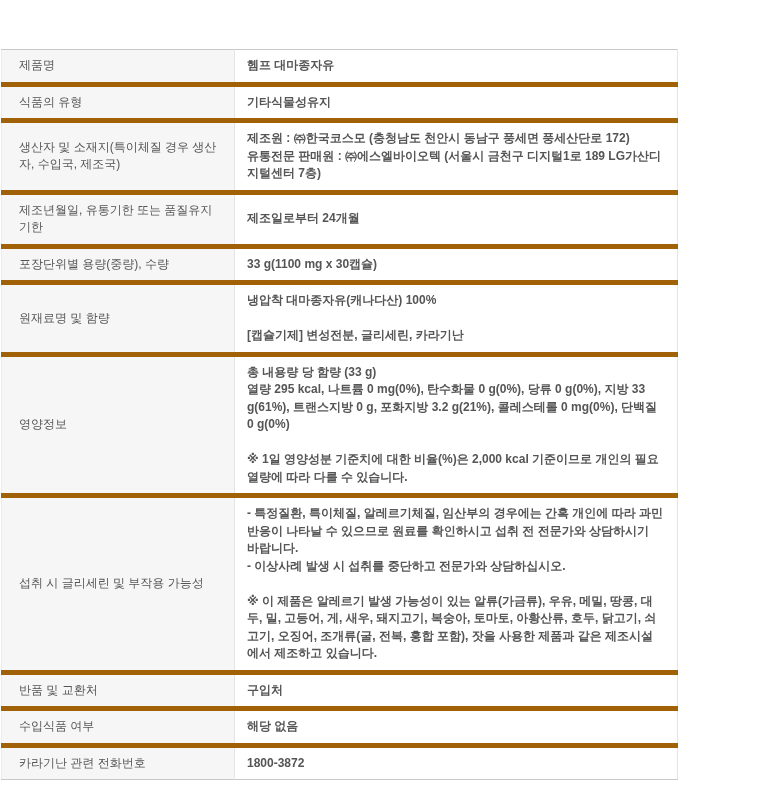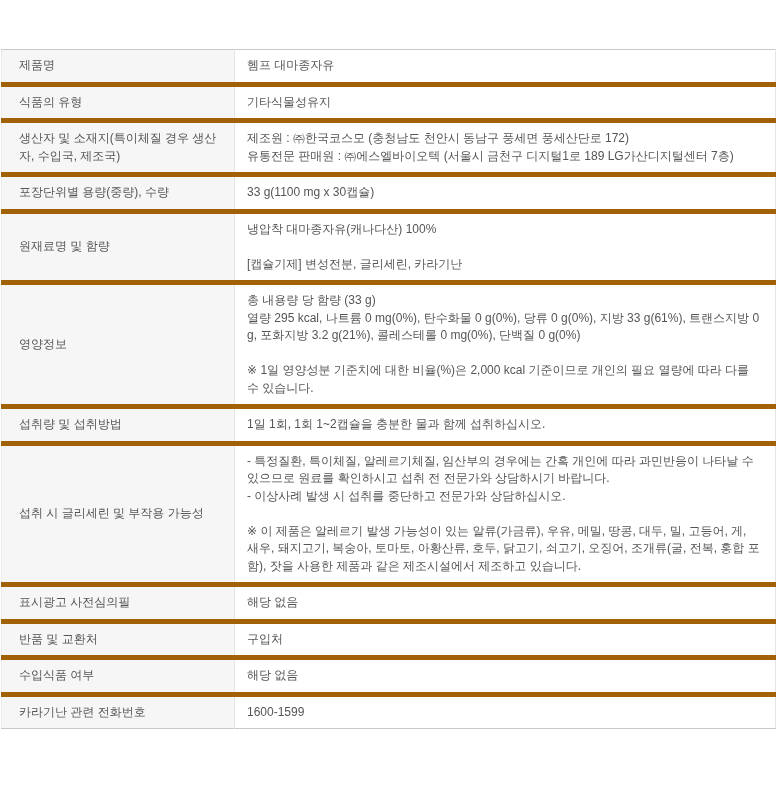--- a/index.html
+++ b/index.html
@@ -8,21 +8,21 @@
     background: #ffffff;
     width: 780px;
     height: 807px;
     overflow: hidden;
     font-family: "Liberation Sans", "DejaVu Sans", sans-serif;
   }
   .spec-wrap {
     position: absolute;
     left: 1px;
     top: 49px;
-    width: 775px;
+    width: 677px;
   }
   table.spec-table {
     width: 100%;
     border-collapse: collapse;
     table-layout: fixed;
     border-top: 1px solid #c8c8c8;
     border-bottom: 1px solid #c8c8c8;
     border-left: 1px solid #ececec;
     border-right: 1px solid #e5e5e5;
   }
@@ -38,20 +38,21 @@
   table.spec-table tr:first-child td { border-top: none; }
   td.cell-label {
     background: #f6f6f6;
     padding: 7px 10px 7px 17px;
     border-right: 1px solid #e5e5e5;
   }
   td.cell-value {
     background: #ffffff;
     padding: 7px 14px 7px 12px;
     white-space: pre-line;
+    font-weight: bold;
   }
 </style>
 </head>
 <body>
 
 <div class="spec-wrap">
   <table class="spec-table">
     <colgroup>
       <col class="c-label">
       <col class="c-value">
@@ -64,58 +65,54 @@
       <tr>
         <td class="cell-label">식품의 유형</td>
         <td class="cell-value">기타식물성유지</td>
       </tr>
       <tr>
         <td class="cell-label">생산자 및 소재지(특이체질 경우 생산자, 수입국, 제조국)</td>
         <td class="cell-value">제조원 : ㈜한국코스모 (충청남도 천안시 동남구 풍세면 풍세산단로 172)
 유통전문 판매원 : ㈜에스엘바이오텍 (서울시 금천구 디지털1로 189 LG가산디지털센터 7층)</td>
       </tr>
       <tr>
+        <td class="cell-label">제조년월일, 유통기한 또는 품질유지기한</td>
+        <td class="cell-value">제조일로부터 24개월</td>
+      </tr>
+      <tr>
         <td class="cell-label">포장단위별 용량(중량), 수량</td>
         <td class="cell-value">33 g(1100 mg x 30캡슐)</td>
       </tr>
       <tr>
         <td class="cell-label">원재료명 및 함량</td>
         <td class="cell-value">냉압착 대마종자유(캐나다산) 100%
 
 [캡슐기제] 변성전분, 글리세린, 카라기난</td>
       </tr>
       <tr>
         <td class="cell-label">영양정보</td>
         <td class="cell-value">총 내용량 당 함량 (33 g)
 열량 295 kcal, 나트륨 0 mg(0%), 탄수화물 0 g(0%), 당류 0 g(0%), 지방 33 g(61%), 트랜스지방 0 g, 포화지방 3.2 g(21%), 콜레스테롤 0 mg(0%), 단백질 0 g(0%)
 
 ※ 1일 영양성분 기준치에 대한 비율(%)은 2,000 kcal 기준이므로 개인의 필요 열량에 따라 다를 수 있습니다.</td>
       </tr>
       <tr>
-        <td class="cell-label">섭취량 및 섭취방법</td>
-        <td class="cell-value">1일 1회, 1회 1~2캡슐을 충분한 물과 함께 섭취하십시오.</td>
-      </tr>
-      <tr>
         <td class="cell-label">섭취 시 글리세린 및 부작용 가능성</td>
         <td class="cell-value">- 특정질환, 특이체질, 알레르기체질, 임산부의 경우에는 간혹 개인에 따라 과민반응이 나타날 수 있으므로 원료를 확인하시고 섭취 전 전문가와 상담하시기 바랍니다.
 - 이상사례 발생 시 섭취를 중단하고 전문가와 상담하십시오.
 
 ※ 이 제품은 알레르기 발생 가능성이 있는 알류(가금류), 우유, 메밀, 땅콩, 대두, 밀, 고등어, 게, 새우, 돼지고기, 복숭아, 토마토, 아황산류, 호두, 닭고기, 쇠고기, 오징어, 조개류(굴, 전복, 홍합 포함), 잣을 사용한 제품과 같은 제조시설에서 제조하고 있습니다.</td>
-      </tr>
-      <tr>
-        <td class="cell-label">표시광고 사전심의필</td>
-        <td class="cell-value">해당 없음</td>
       </tr>
       <tr>
         <td class="cell-label">반품 및 교환처</td>
         <td class="cell-value">구입처</td>
       </tr>
       <tr>
         <td class="cell-label">수입식품 여부</td>
         <td class="cell-value">해당 없음</td>
       </tr>
       <tr>
         <td class="cell-label">카라기난 관련 전화번호</td>
-        <td class="cell-value">1600-1599</td>
+        <td class="cell-value">1800-3872</td>
       </tr>
     </tbody>
   </table>
 </div>
 
 </body></html>

